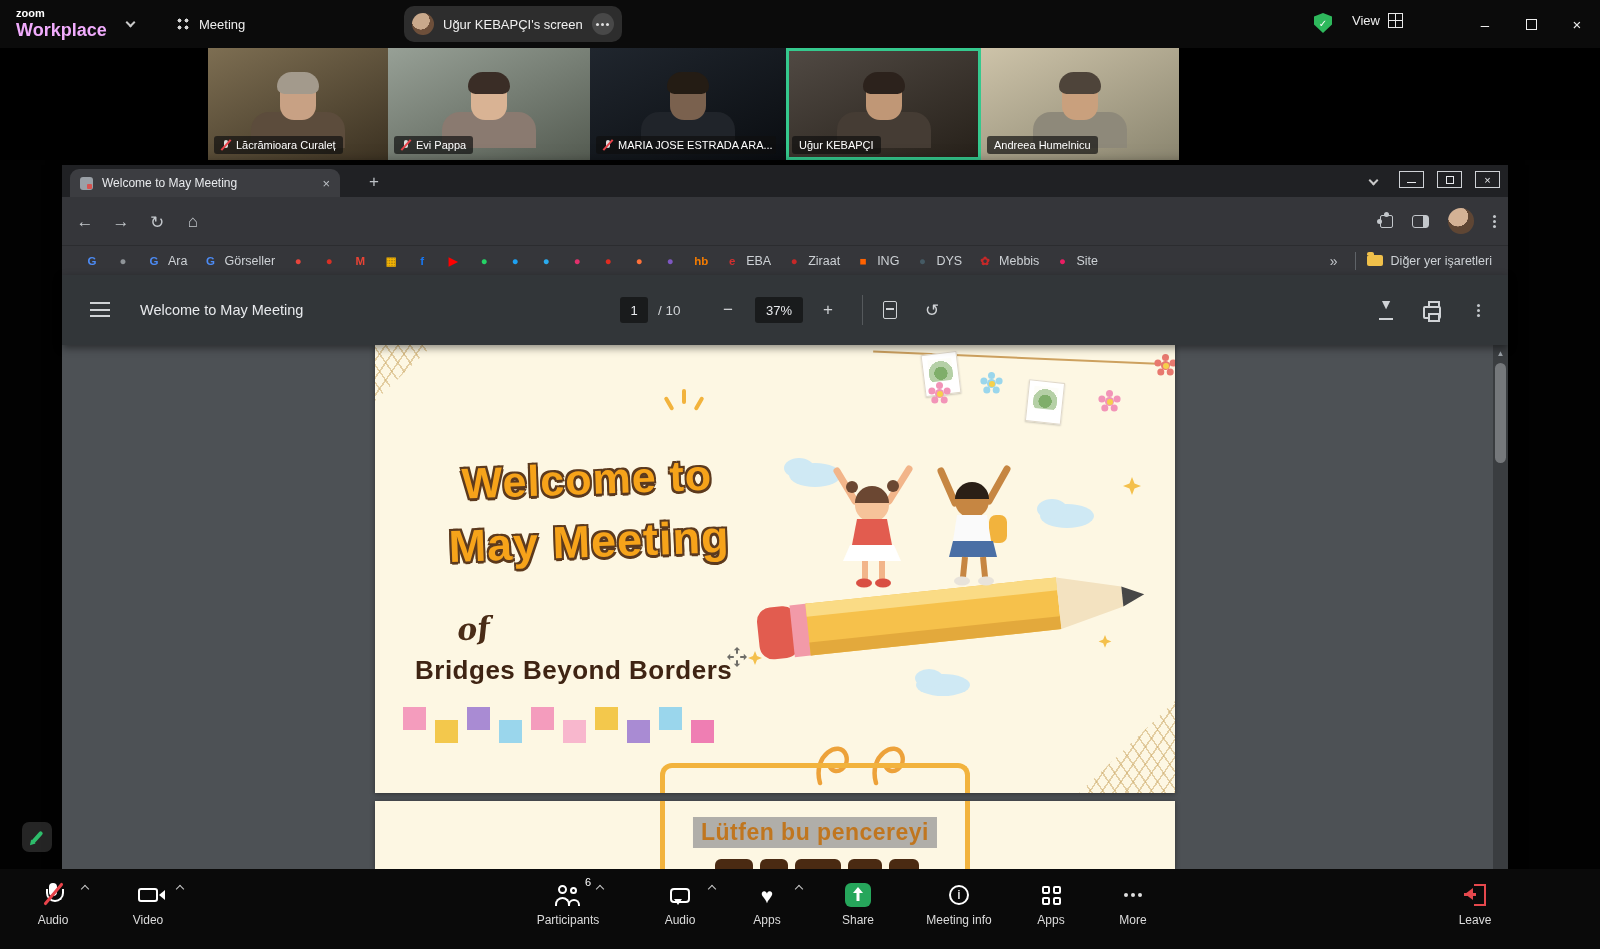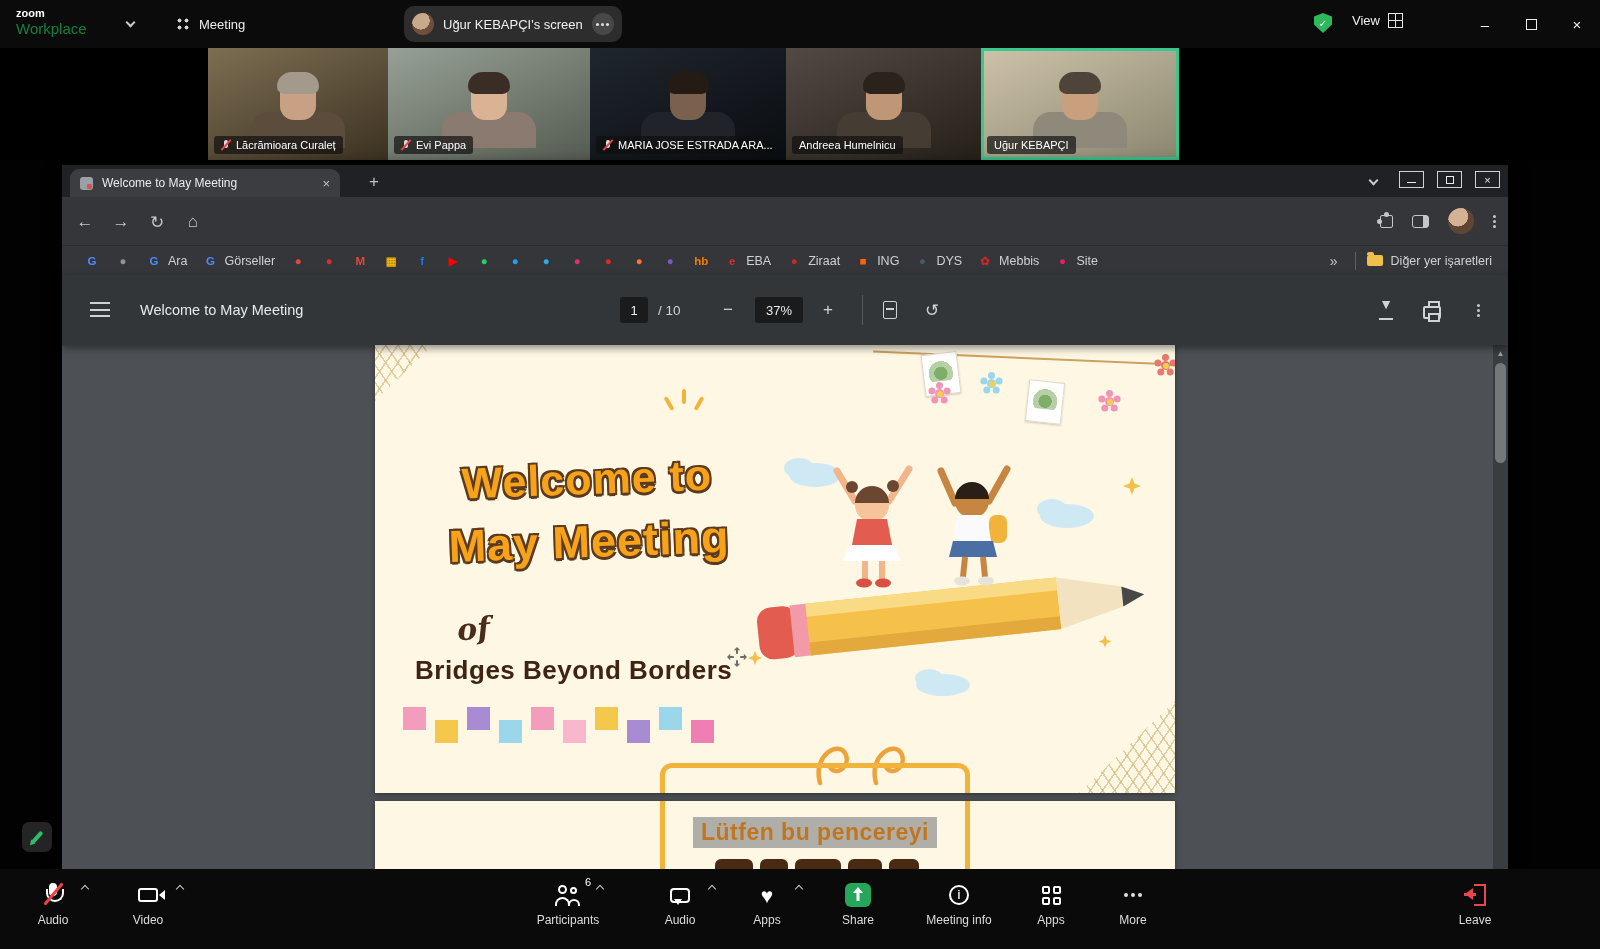--- a/index.html
+++ b/index.html
@@ -10,21 +10,21 @@
 .chev{display:inline-block;width:7px;height:7px;border-right:2px solid #c9c9c9;border-bottom:2px solid #c9c9c9}
 .chev.down{transform:rotate(45deg)}
 .chev.up{transform:rotate(-135deg)}
 .dots3v{width:3px;height:3px;border-radius:50%;background:#c3c7cb;box-shadow:0 -5px 0 #c3c7cb,0 5px 0 #c3c7cb}
 .dots3h{width:4px;height:4px;border-radius:50%;background:#e0e0e0;box-shadow:-7px 0 0 #e0e0e0,7px 0 0 #e0e0e0}
 
 
 .topbar{position:absolute;left:0;top:0;width:1600px;height:48px;background:#0b0b0b}
 .brand{position:absolute;left:16px;top:7px;line-height:1.15}
 .brand .z{font-size:11px;font-weight:bold;color:#fff}
-.brand .w{font-size:15px;font-weight:normal;color:#15803d}
+.brand .w{font-size:18px;font-weight:bold;color:#f0abfc}
 .top-chev{position:absolute;left:127px;top:19px}
 .meeting-tab{position:absolute;left:166px;top:9px;height:30px;display:flex;align-items:center;gap:9px;font-size:13px;color:#eee;padding:0 10px;border-radius:6px}
 .grid-dots{width:14px;height:14px;background:radial-gradient(circle,#d6d6d6 1.8px,transparent 2.2px) 0 0/7px 7px}
 .share-pill{position:absolute;left:404px;top:6px;height:36px;background:#2d2d2d;border-radius:10px;display:flex;align-items:center;gap:9px;padding:0 8px;font-size:13px;color:#f0f0f0}
 .pill-avatar{width:22px;height:22px;border-radius:50%;background:radial-gradient(circle at 40% 35%,#c9a98c 0 45%,#6d4f3a 46% 100%)}
 .pill-more{width:22px;height:22px;border-radius:50%;background:#484848;display:flex;align-items:center;justify-content:center}
 .shield{position:absolute;left:1314px;top:13px;width:18px;height:20px;background:#2EB85C;clip-path:polygon(50% 0,100% 18%,100% 58%,50% 100%,0 58%,0 18%);display:flex;align-items:center;justify-content:center;font-size:10px;color:#fff}
 .view-btn{position:absolute;left:1352px;top:13px;display:flex;align-items:center;gap:8px;font-size:13px;color:#eee}
 .view-grid{width:15px;height:15px;border:1.4px solid #e8e8e8;background:linear-gradient(#e8e8e8,#e8e8e8) center/100% 1.4px no-repeat,linear-gradient(#e8e8e8,#e8e8e8) center/1.4px 100% no-repeat}
 .winbtns{position:absolute;right:0;top:0;height:48px;display:flex}
@@ -281,35 +281,35 @@
 
       </div>
 
       <div class="vtile">
         <div class="vperson">
           <div class="head"></div>
           <div class="body"></div>
         </div>
         <div class="vname">
 
-          <span class="nm">Andreea Humelnicu</span>
-        </div>
-
+          <span class="nm">Uğur KEBAPÇI</span>
+        </div>
+        <div class="ring"></div>
       </div>
 
       <div class="vtile">
         <div class="vperson">
           <div class="head"></div>
           <div class="body"></div>
         </div>
         <div class="vname">
 
-          <span class="nm">Uğur KEBAPÇI</span>
-        </div>
-        <div class="ring"></div>
+          <span class="nm">Andreea Humelnicu</span>
+        </div>
+
       </div>
 
   </div>
 
   <div class="browser">
 
     <div class="tabstrip">
       <div class="tab">
         <span class="tab-fav"></span>
         <span class="tab-title">Welcome to May Meeting</span>

